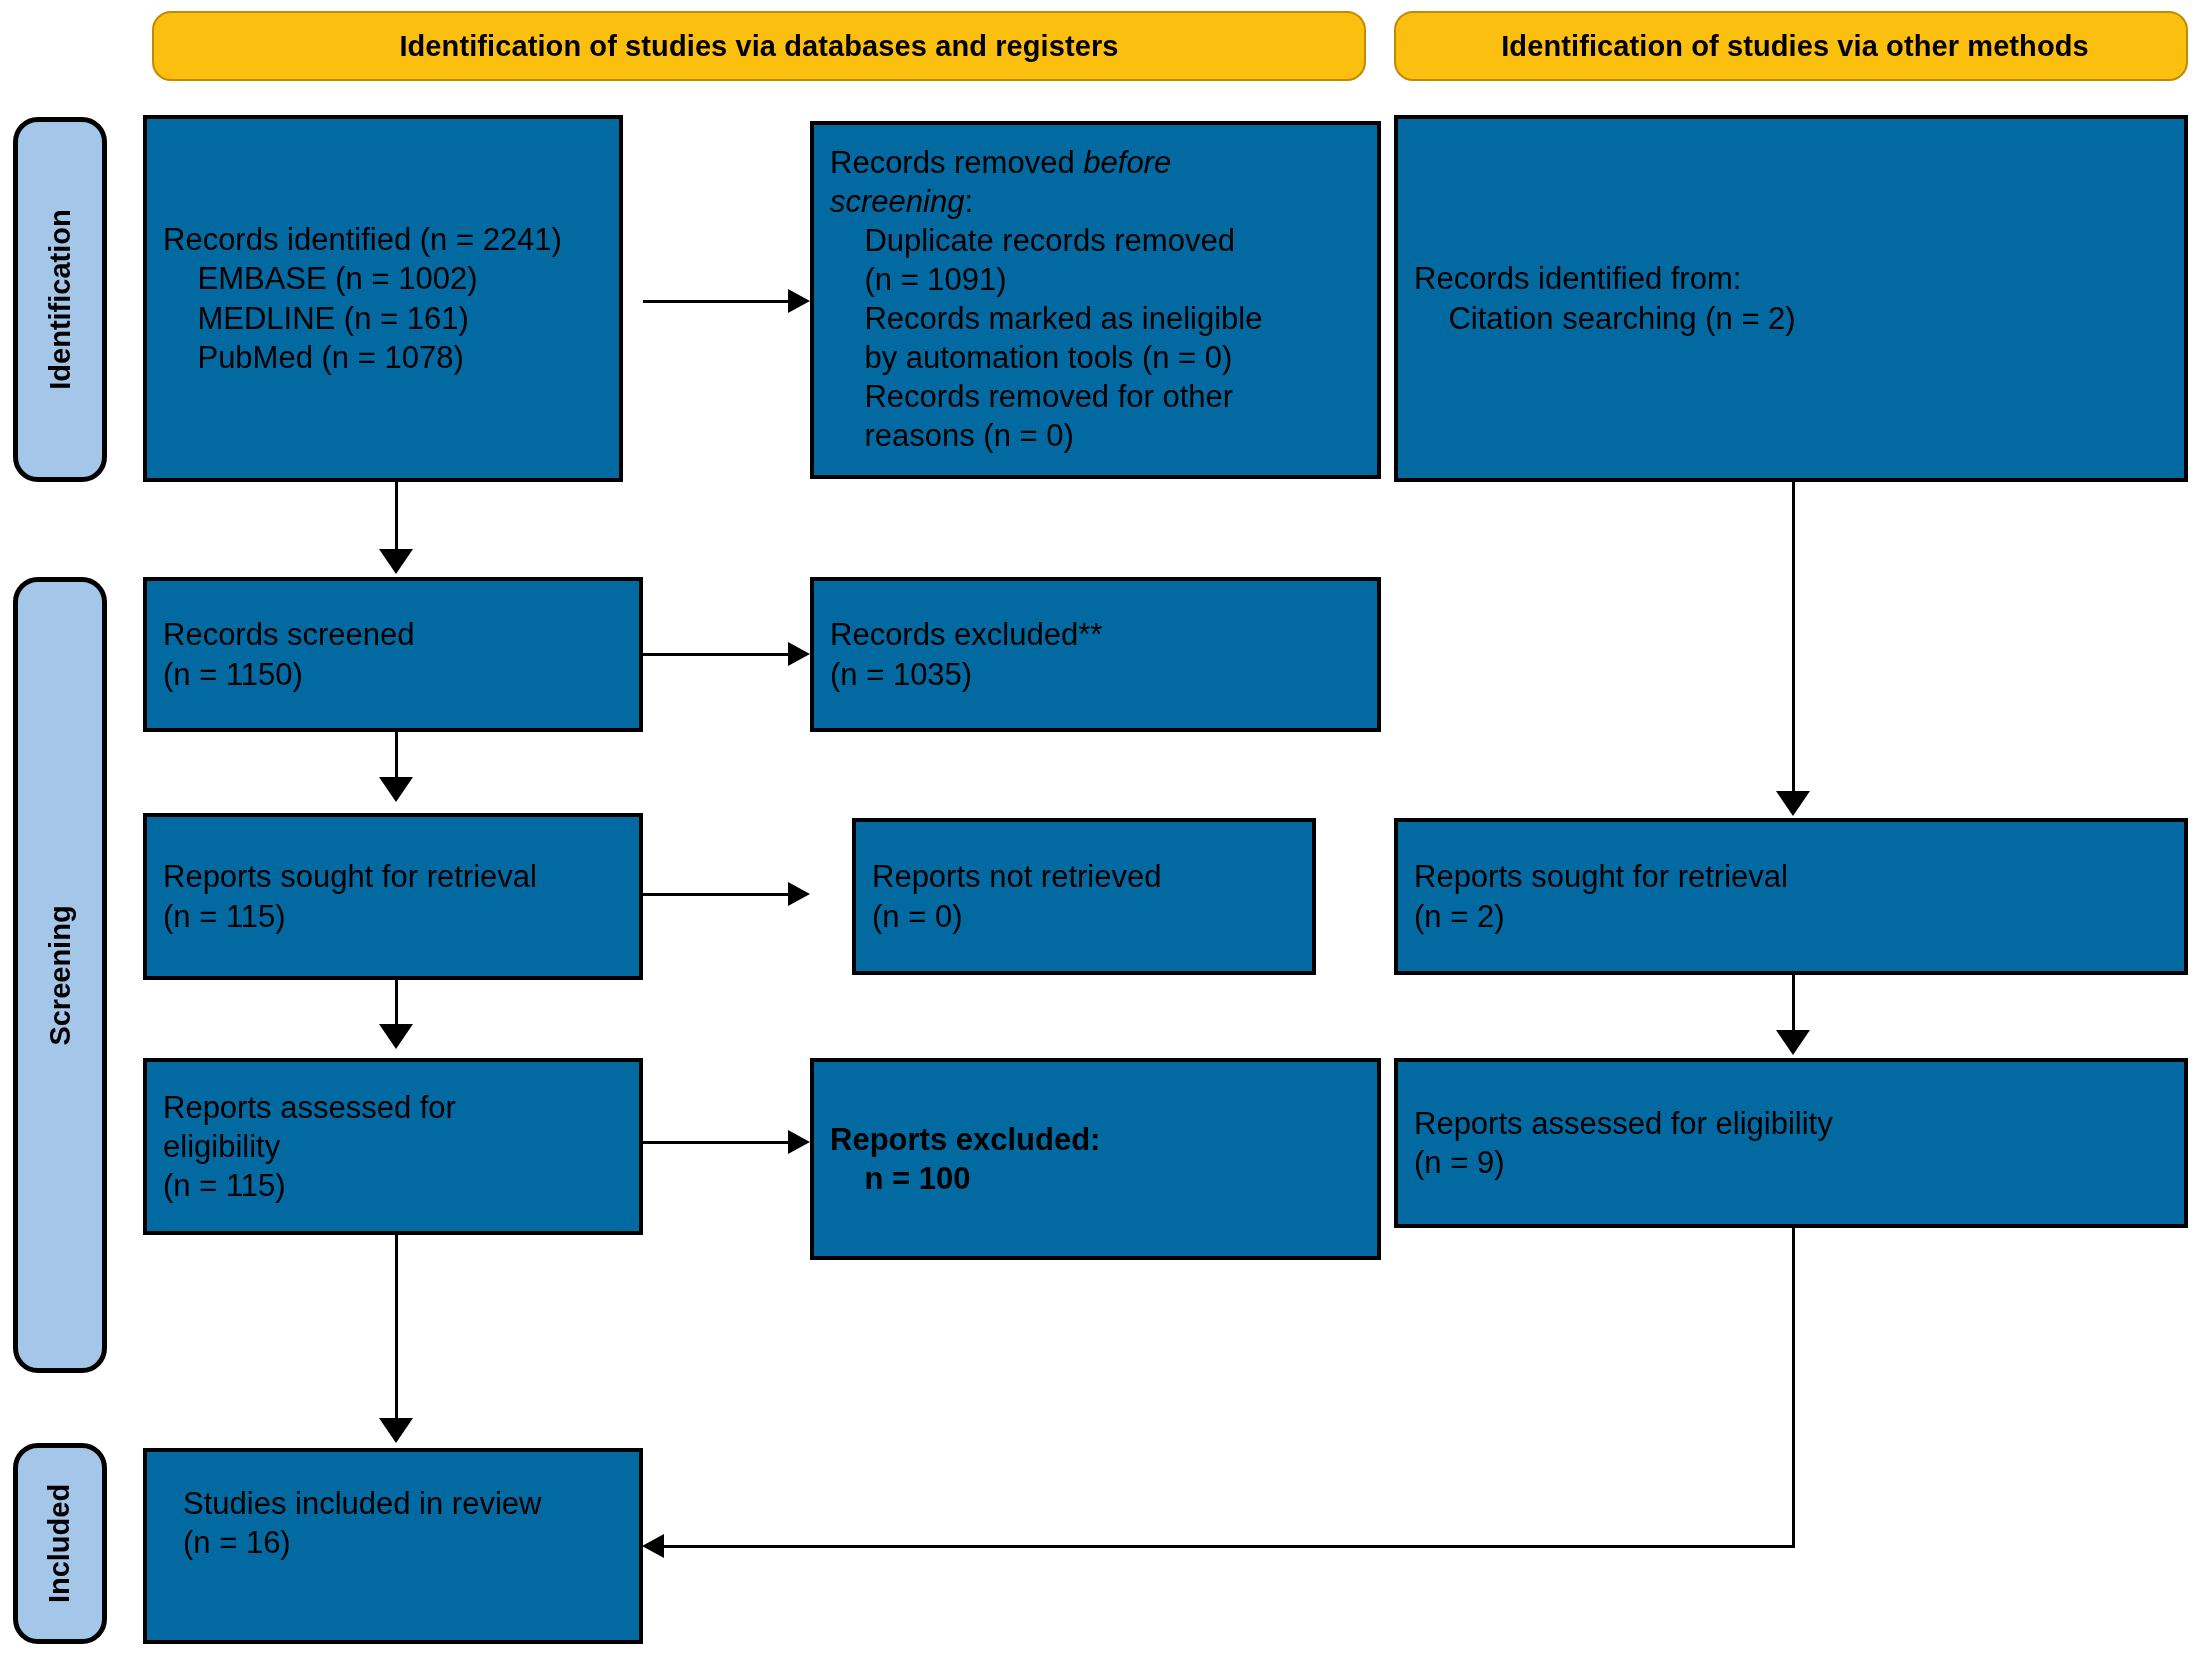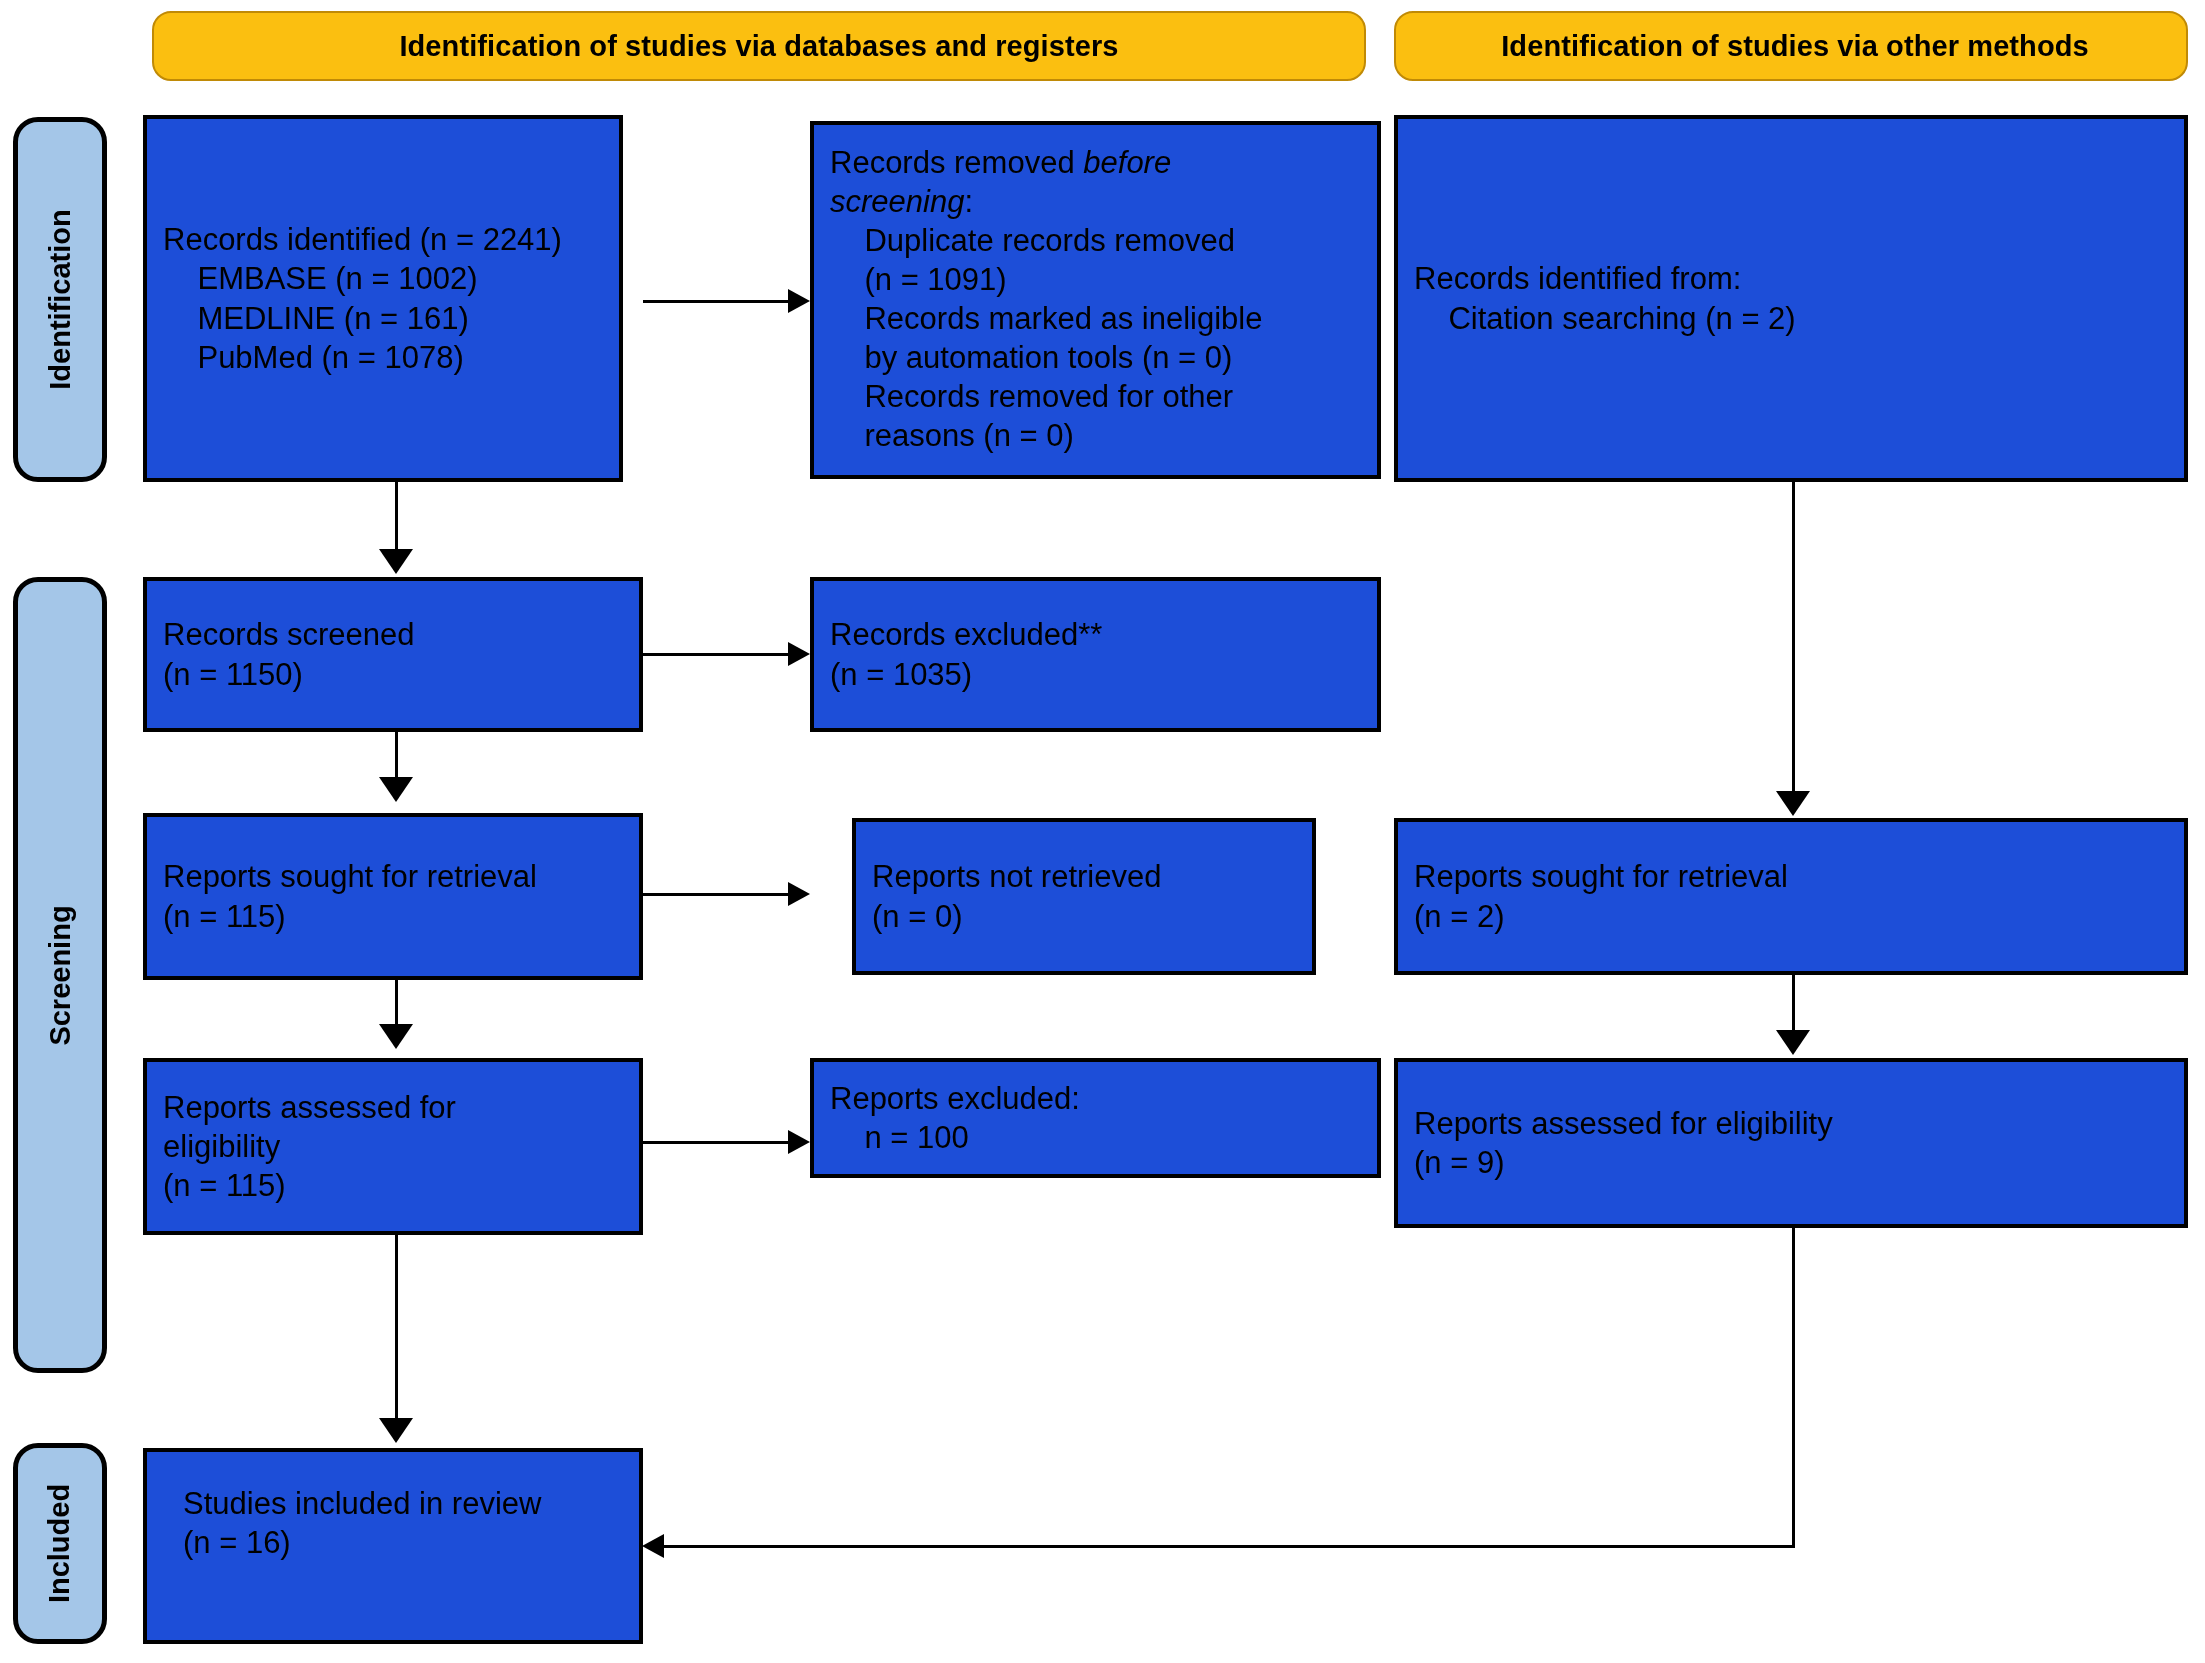--- a/index.html
+++ b/index.html
@@ -33,21 +33,21 @@
   .stage span{
     display:block;
     transform:rotate(-90deg);
     white-space:nowrap;
     font-weight:bold;
     font-size:29px;
     color:#000;
   }
   .node{
     position:absolute;
-    background:#1d4ed8;
+    background:#0369a1;
     border:4.4px solid #000;
     box-sizing:border-box;
     display:flex;
     align-items:center;
   }
   .node .txt{
     padding:0 16px;
     font-size:31px;
     line-height:1.26;
     color:#000;
@@ -172,21 +172,21 @@
 
   <div class="ln vln" style="left:395px;top:979px;height:50px;"></div>
   <div class="arrow-d" style="left:379px;top:1024px;"></div>
 
   <div class="node" style="left:143px;top:1058px;width:500px;height:177px;">
     <div class="txt">Reports assessed for
 eligibility
 (n = 115)</div>
   </div>
 
-  <div class="node" style="left:810px;top:1058px;width:571px;height:120px;">
+  <div class="node" style="left:810px;top:1058px;width:571px;height:202px;font-weight:bold;">
     <div class="txt">Reports excluded:
     n = 100</div>
   </div>
 
   <div class="node" style="left:1394px;top:1058px;width:794px;height:170px;">
     <div class="txt">Reports assessed for eligibility
 (n = 9)</div>
   </div>
 
   <div class="ln hln" style="left:643px;top:1141px;width:146px;"></div>

